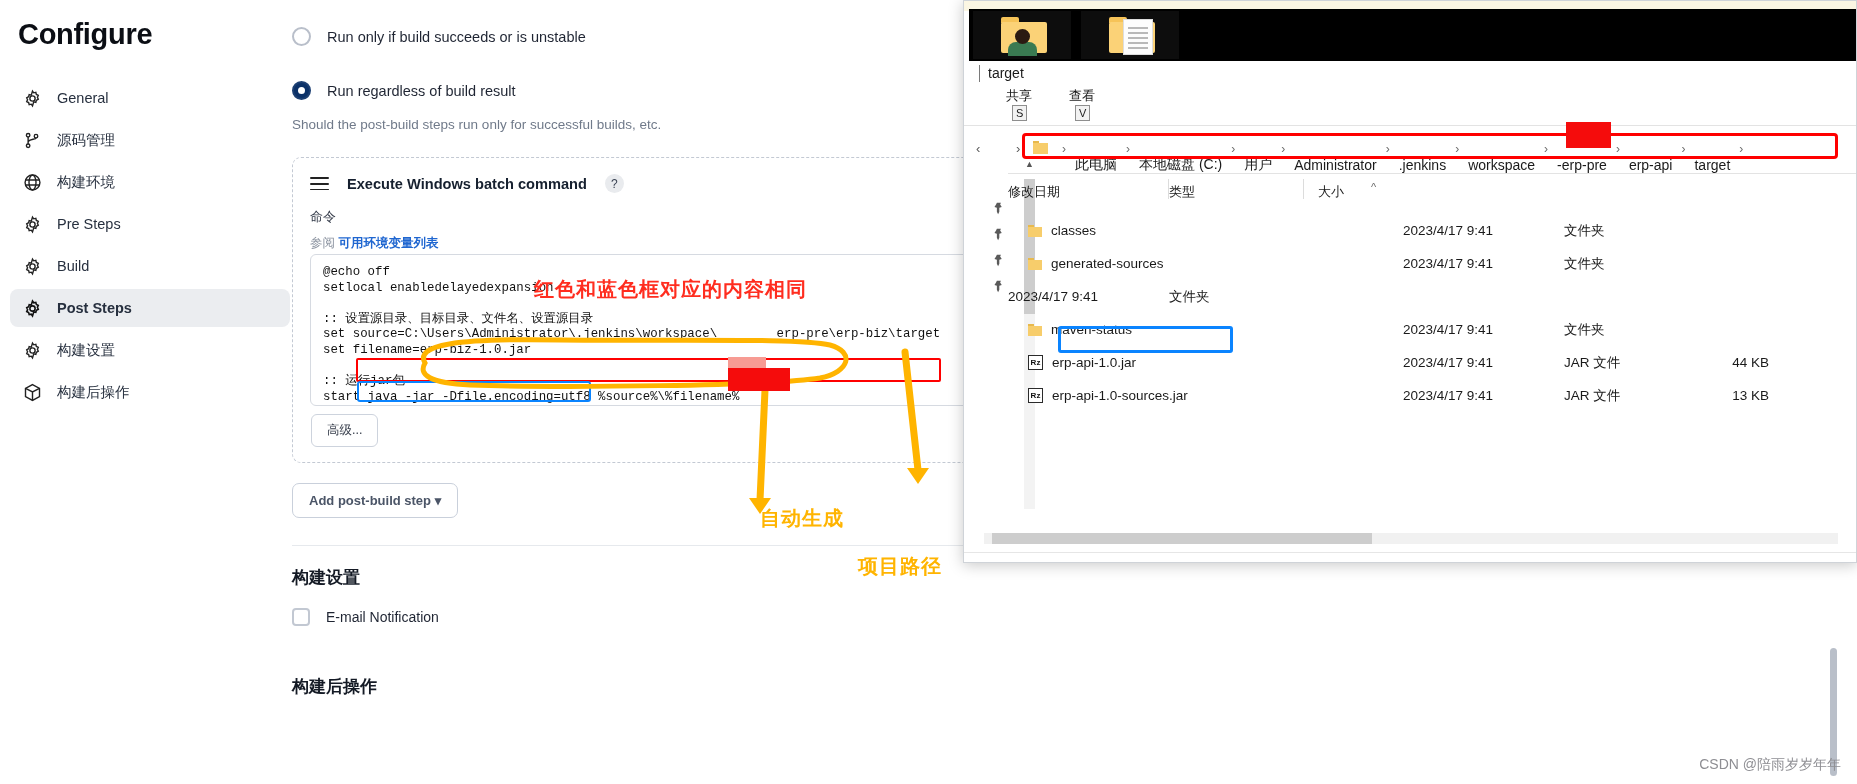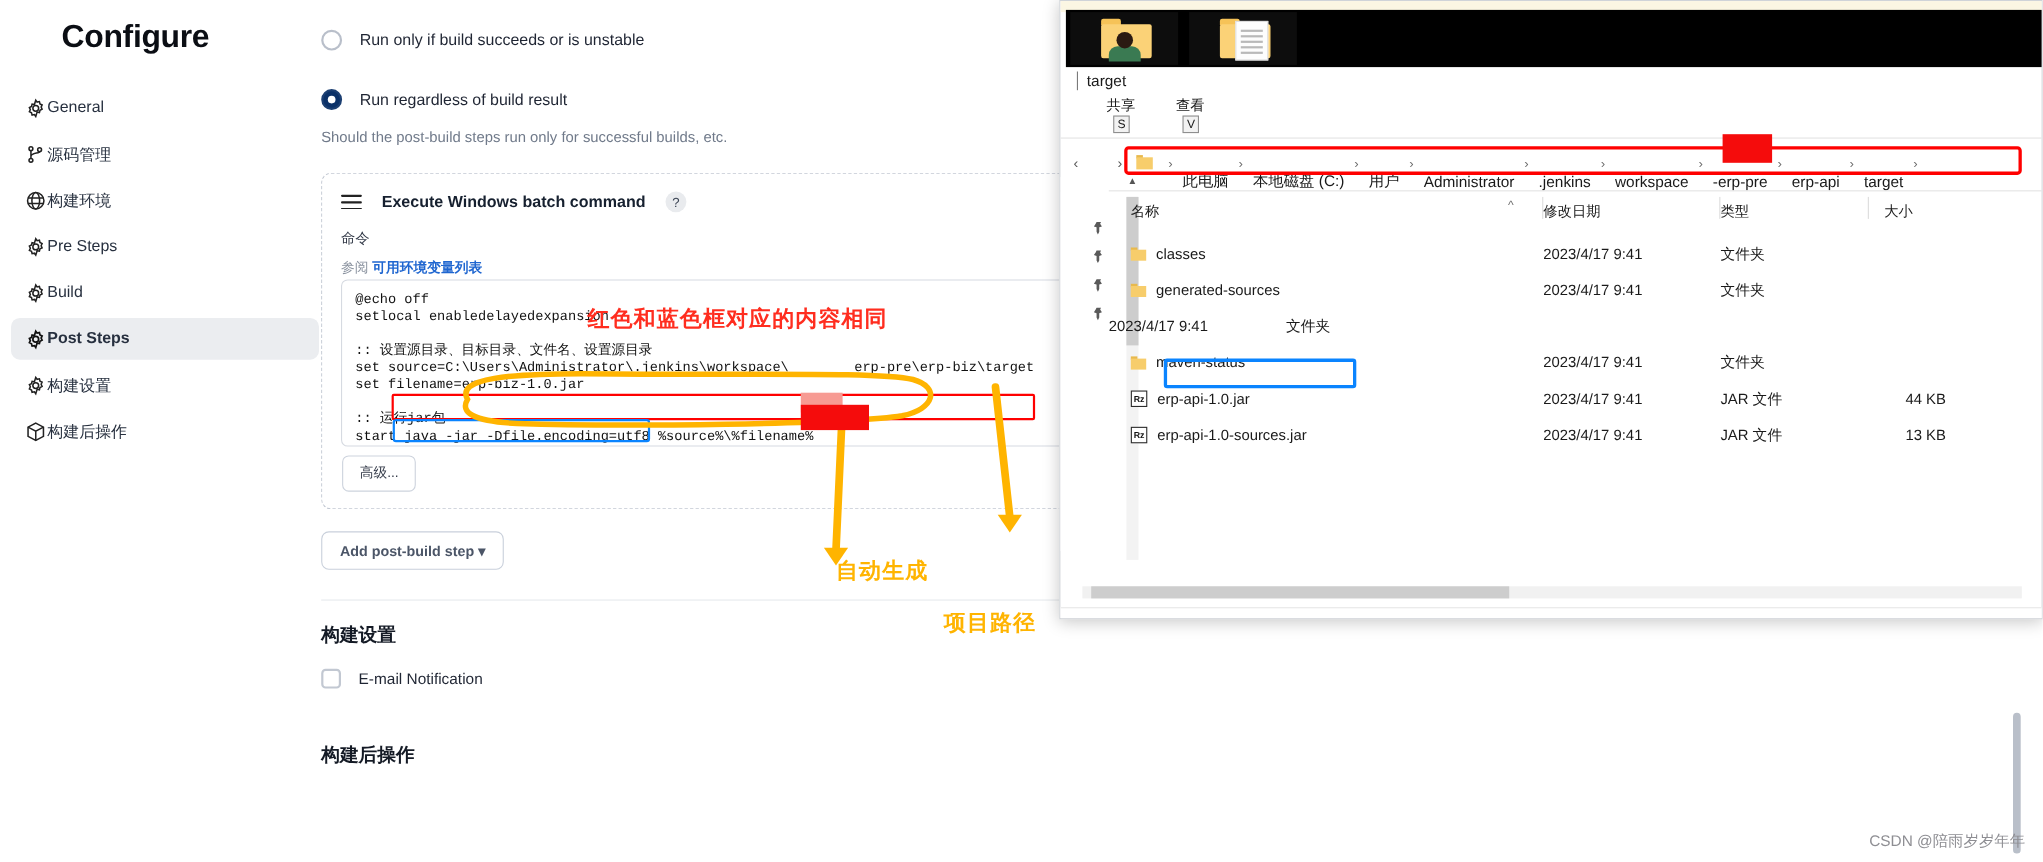--- a/index.html
+++ b/index.html
@@ -12,25 +12,25 @@
     position:relative;
     color:#1f2533;
   }
 
   
   #jenkins { position:absolute; inset:0; background:#fff; }
 
   .sidebar { position:absolute; left:0; top:0; width:300px; height:784px; background:#fff; }
   .page-title {
     font-size:29px; font-weight:bold; letter-spacing:-0.3px;
-    color:#0b0e14; padding:18px 0 0 18px;margin-left:38px;
+    color:#0b0e14; padding:18px 0 0 18px;
   }
   .side-list { margin-top:28px; }
   .side-item {
-    display:flex; align-items:center; 
+    display:flex; align-items:center; gap:14px;
     height:38px; margin:4px 10px; padding:0 12px;
     border-radius:8px; font-size:14.5px; color:#27303f;
     cursor:pointer;
   }
   .side-item.active { background:#ebedf0; font-weight:bold; }
   .side-item .ico { width:21px; height:21px; flex:0 0 21px; display:block; }
   .side-item .ico svg { display:block; width:21px; height:21px; }
 
   
   .main { position:absolute; left:284px; top:0; width:1240px; height:784px; }
@@ -457,21 +457,20 @@
   <div class="scroll-left-col">
     <div class="scroll-up">▲</div>
     <div class="scroll-track"></div>
     <div class="scroll-thumb"></div>
   </div>
 
   <div class="caret-up">^</div>
 
   <div class="files">
     <div class="fhead">
-      <div class="col-name">名称</div>
       <div class="col-date">修改日期</div>
       <div class="col-type">类型</div>
       <div class="col-size">大小</div>
     </div>
 
     <div style="height:14px"></div>
 
     <div class="frow">
       <div class="col-name">
           <span class="ic-folder">

